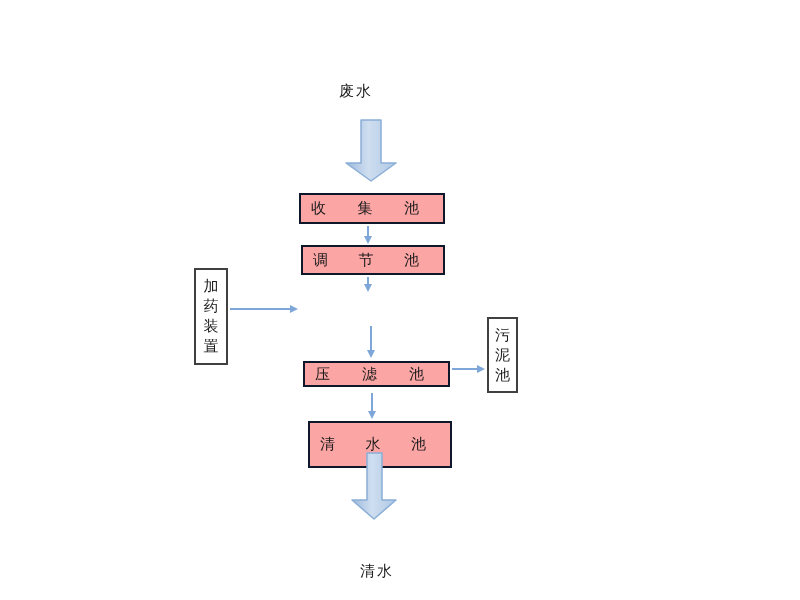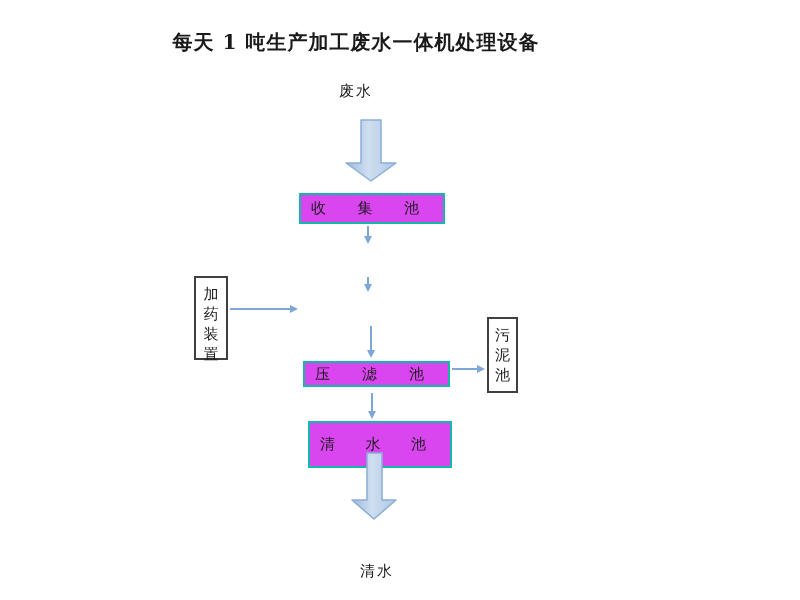--- a/index.html
+++ b/index.html
@@ -9,22 +9,22 @@
   }
   .title {
     position:absolute; left:356px; top:29px; transform:translateX(-50%);
     font-size:20px; font-weight:bold; letter-spacing:1px; white-space:nowrap;
   }
   .flow-label {
     position:absolute; transform:translateX(-50%);
     font-size:15px; letter-spacing:2px; white-space:nowrap;
   }
   .hbox {
-    position:absolute; box-sizing:border-box; background:#d946ef;
-    border:2px solid #14b8a6; display:flex; align-items:center;
+    position:absolute; box-sizing:border-box; background:#fca5a5;
+    border:2px solid #0f172a; display:flex; align-items:center;
   }
   .hbox .txt {
     width:100%; box-sizing:border-box; padding:0 24px 0 10px;
     font-size:15px; line-height:15px;
     text-align:justify; text-align-last:justify;
   }
   .vbox {
     position:absolute; box-sizing:border-box; background:#fff;
     border:2px solid #404040;
   }
@@ -44,21 +44,20 @@
     border-top:4px solid transparent; border-bottom:4px solid transparent;
     border-left:8px solid #7ea6d8;
   }
   .block-arrow { position:absolute; }
 </style>
 </head>
 <body>
 
 <div class="stage">
 
-  <div class="title">每天 1 吨生产加工废水一体机处理设备</div>
 
   <div class="flow-label" style="left:356px; top:82px;">废水</div>
 
   <svg class="block-arrow" style="left:345px; top:119px;" width="52" height="63" viewBox="0 0 52 63">
     <defs>
       <linearGradient id="gradTop" x1="0" y1="0" x2="1" y2="0">
         <stop offset="0" stop-color="#9db9dd"></stop>
         <stop offset="0.45" stop-color="#cfdef0"></stop>
         <stop offset="1" stop-color="#aec7e4"></stop>
       </linearGradient>
@@ -66,20 +65,23 @@
     <polygon points="16,1 36,1 36,44 51,44 26,62 1,44 16,44" fill="url(#gradTop)" stroke="#8aaed6" stroke-width="1.5" stroke-linejoin="round"></polygon>
   </svg>
 
   <div class="hbox" style="left:299px; top:193px; width:146px; height:31px;">
     <div class="txt">收 集 池</div>
   </div>
 
   <div class="cline-v" style="left:367px; top:226px; height:10px;"></div>
   <div class="chead-down" style="left:364px; top:236px;"></div>
 
+  <div class="hbox" style="left:301px; top:245px; width:144px; height:30px;">
+    <div class="txt">调 节 池</div>
+  </div>
 
   <div class="cline-v" style="left:367px; top:277px; height:7px;"></div>
   <div class="chead-down" style="left:364px; top:284px;"></div>
 
 
   <div class="cline-v" style="left:370px; top:326px; height:24px;"></div>
   <div class="chead-down" style="left:367px; top:350px;"></div>
 
   <div class="hbox" style="left:303px; top:361px; width:147px; height:26px;">
     <div class="txt">压 滤 池</div>
@@ -98,21 +100,21 @@
         <stop offset="0" stop-color="#9db9dd"></stop>
         <stop offset="0.45" stop-color="#cfdef0"></stop>
         <stop offset="1" stop-color="#aec7e4"></stop>
       </linearGradient>
     </defs>
     <polygon points="16,1 31,1 31,48 45,48 23,67 1,48 16,48" fill="url(#gradBottom)" stroke="#8aaed6" stroke-width="1.5" stroke-linejoin="round"></polygon>
   </svg>
 
   <div class="flow-label" style="left:377px; top:562px;">清水</div>
 
-  <div class="vbox" style="left:194px; top:268px; width:34px; height:84px;margin-top:8px;">
+  <div class="vbox" style="left:194px; top:268px; width:34px; height:97px;">
     <div class="txt">加药装置</div>
   </div>
 
   <div class="cline-h" style="left:230px; top:308px; width:60px;"></div>
   <div class="chead-right" style="left:290px; top:305px;"></div>
 
   <div class="vbox" style="left:487px; top:317px; width:31px; height:76px;">
     <div class="txt">污泥池</div>
   </div>
 

